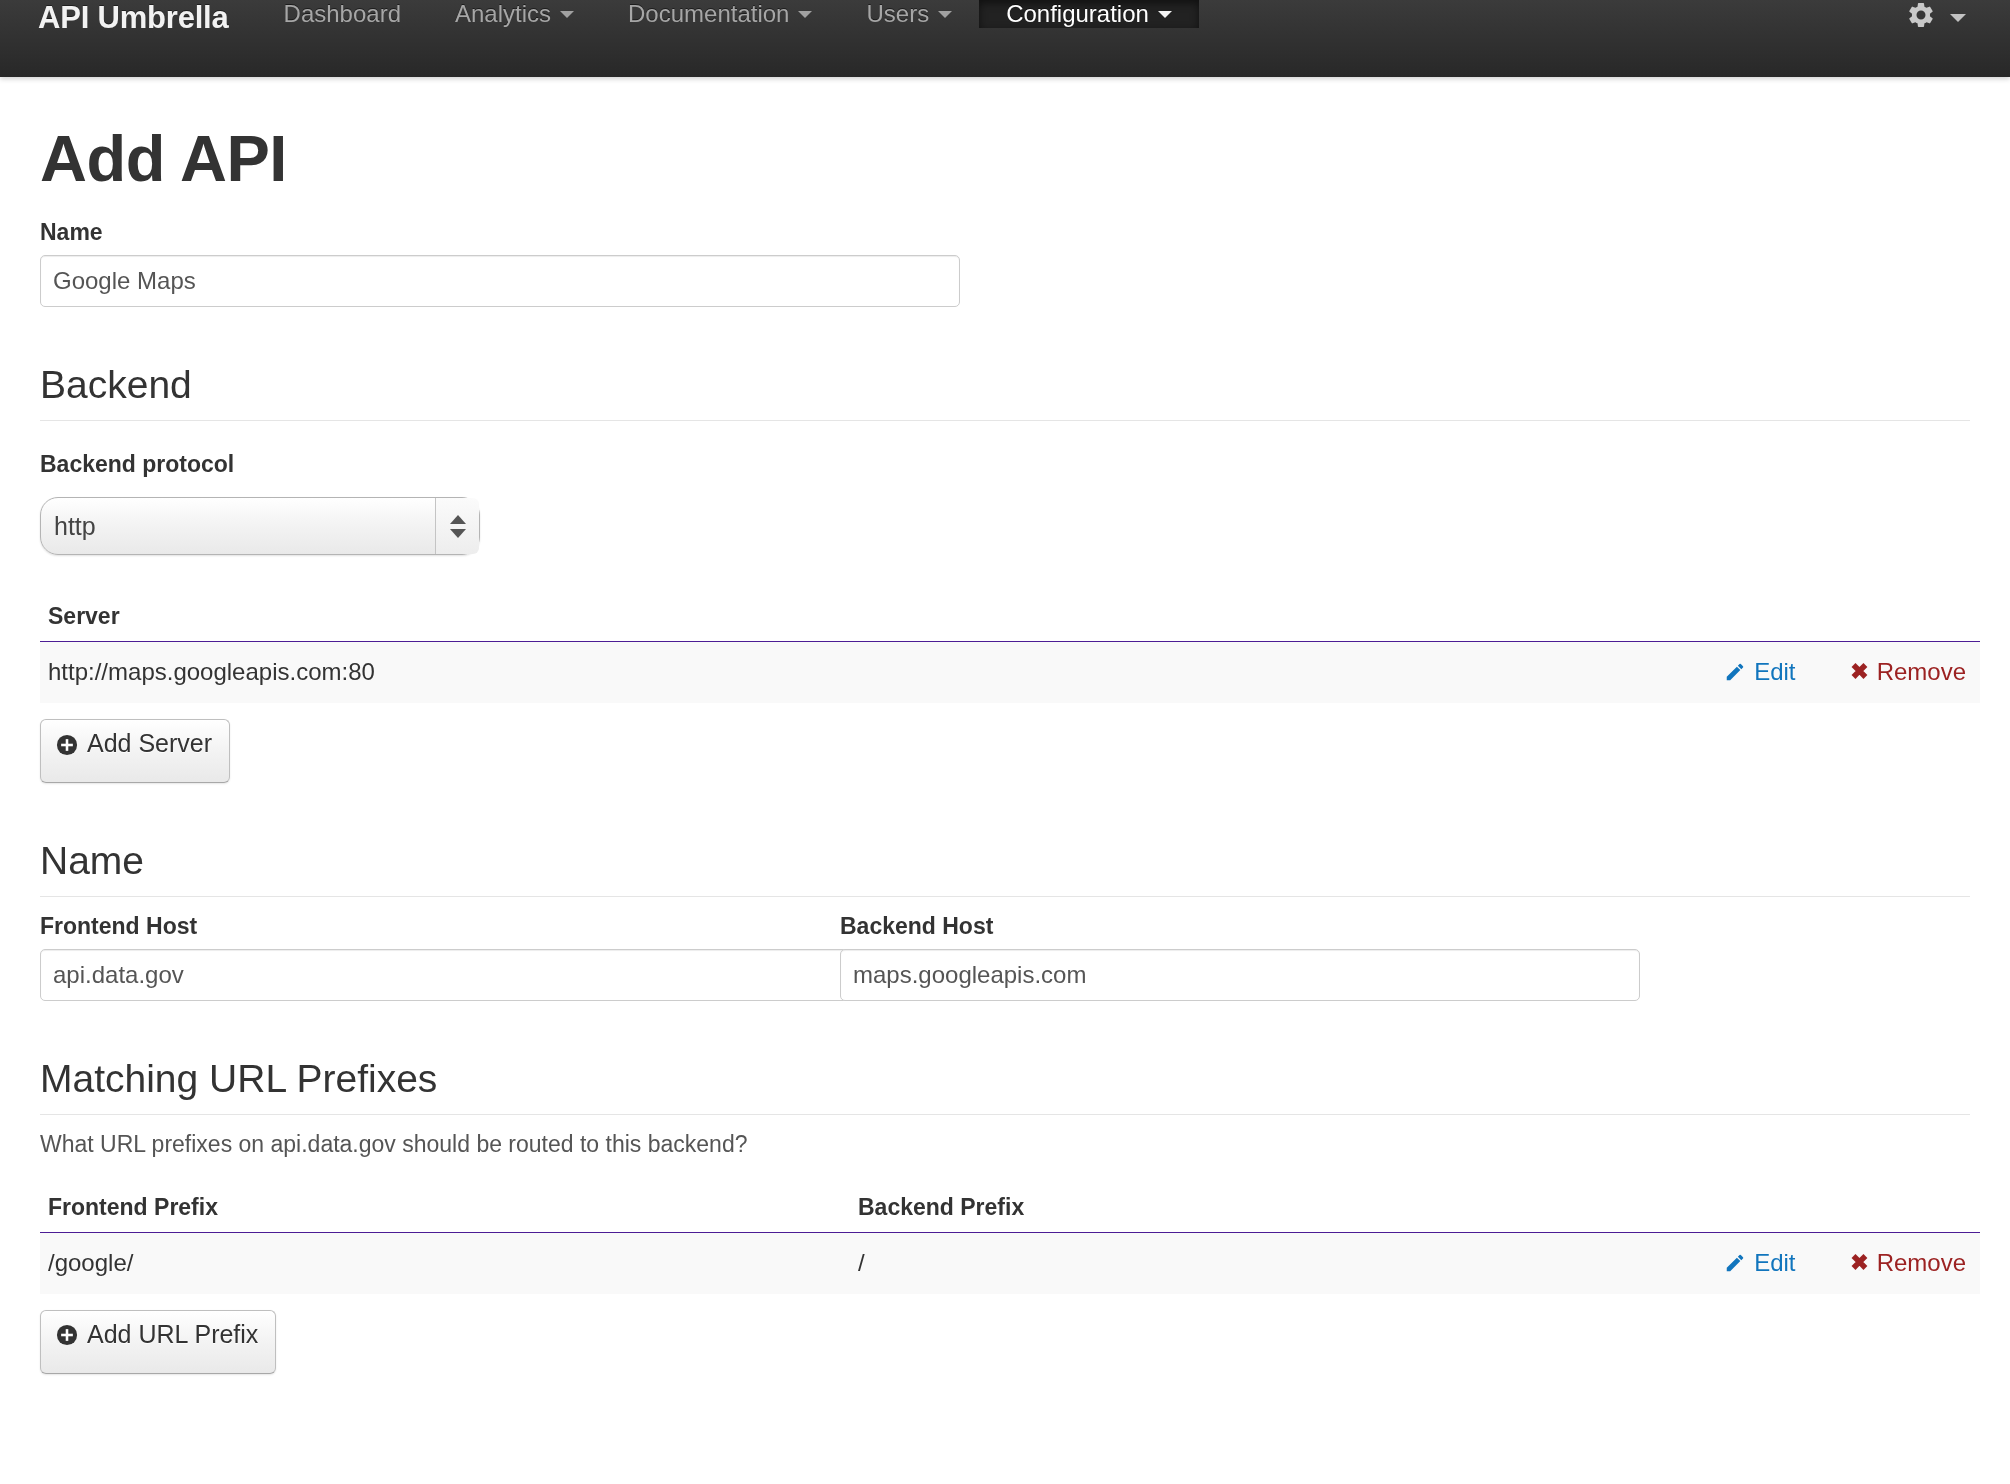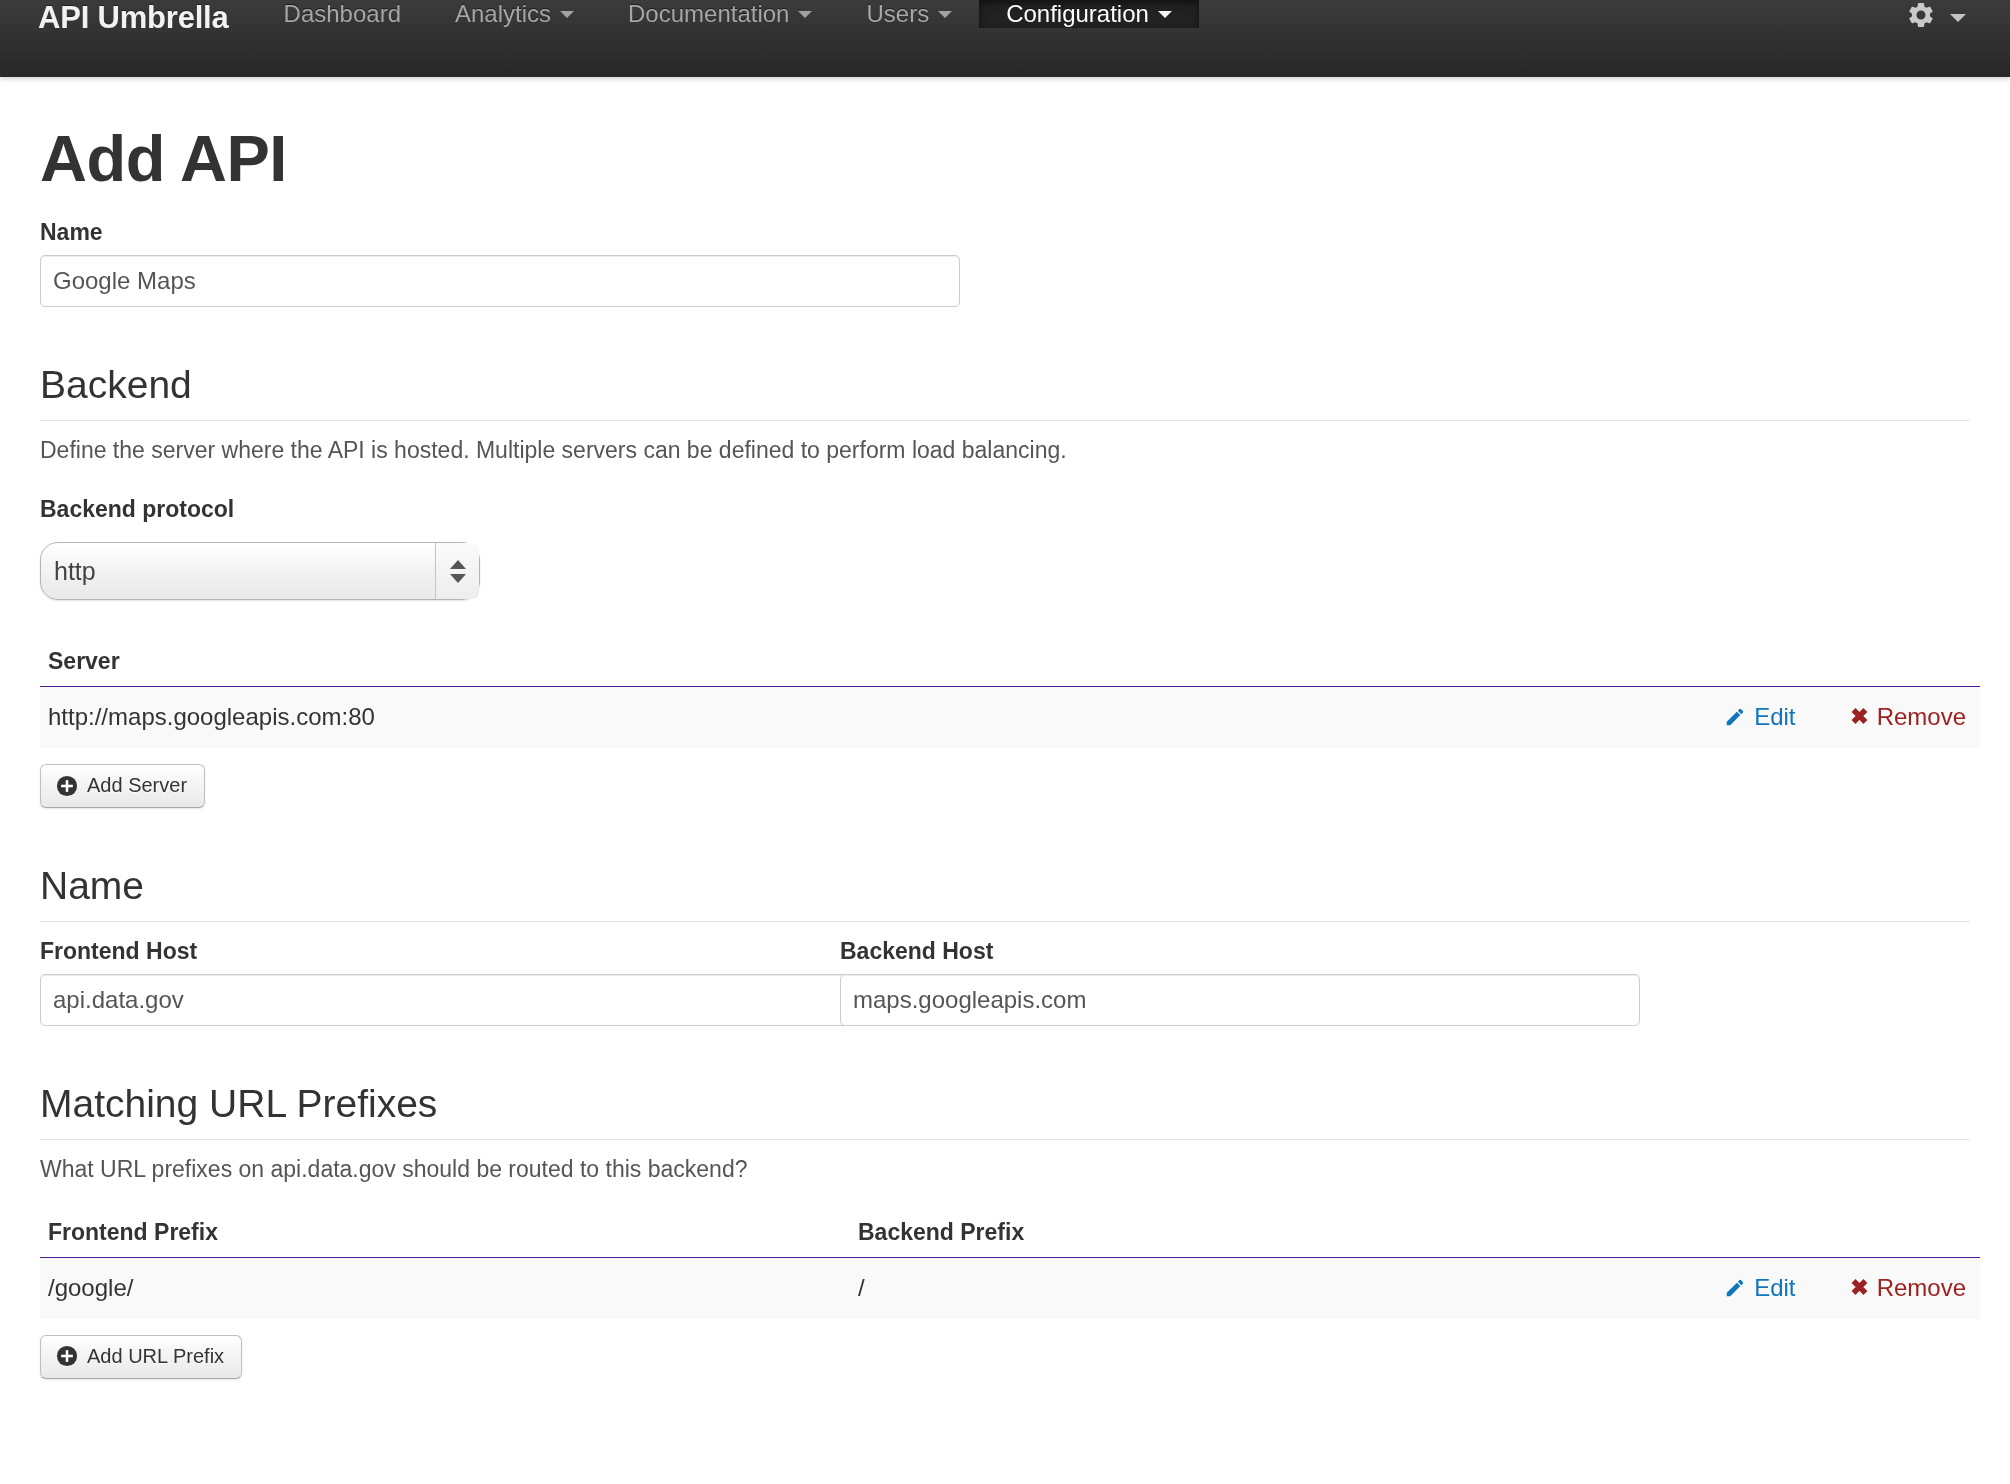--- a/index.html
+++ b/index.html
@@ -251,22 +251,22 @@
     font-size: 22px;
     font-weight: bold;
     vertical-align: 1px;
   }
 
   
   .btn {
     display: inline-flex;
     align-items: center;
     margin-top: 16px;
-    padding: 9px 17px 10px 15px;
-    font-size: 20px;
+    padding: 9px 17px 24px 15px;
+    font-size: 25px;
     font-family: "Liberation Sans", sans-serif;
     color: #333333;
     background: linear-gradient(to bottom, #ffffff 0%, #f4f4f4 45%, #e9e9e9 100%);
     border: 1px solid #bfbfbf;
     border-bottom-color: #a8a8a8;
     border-radius: 6px;
     box-shadow: 0 1px 2px rgba(0,0,0,0.10), inset 0 1px 0 rgba(255,255,255,0.9);
     cursor: pointer;
     text-shadow: 0 1px 0 rgba(255,255,255,0.85);
     white-space: nowrap;
@@ -362,21 +362,20 @@
 
   <h1 class="page-title">Add API</h1>
 
   <div>
     <label class="field-label">Name</label>
     <input class="text-input input-name" type="text" value="Google Maps" style="">
   </div>
 
   <div>
     <div class="section-head">Backend</div>
-    <p class="section-desc">Define the server where the API is hosted. Multiple servers can be defined to perform load balancing.</p>
 
     <label class="field-label" style="margin-top:30px;">Backend protocol</label>
     <div class="select-wrap">
       <select class="native-select">
         <option>http</option>
       </select>
       <span class="select-spinner">
         <span class="spin-up"></span>
         <span class="spin-down"></span>
       </span>

